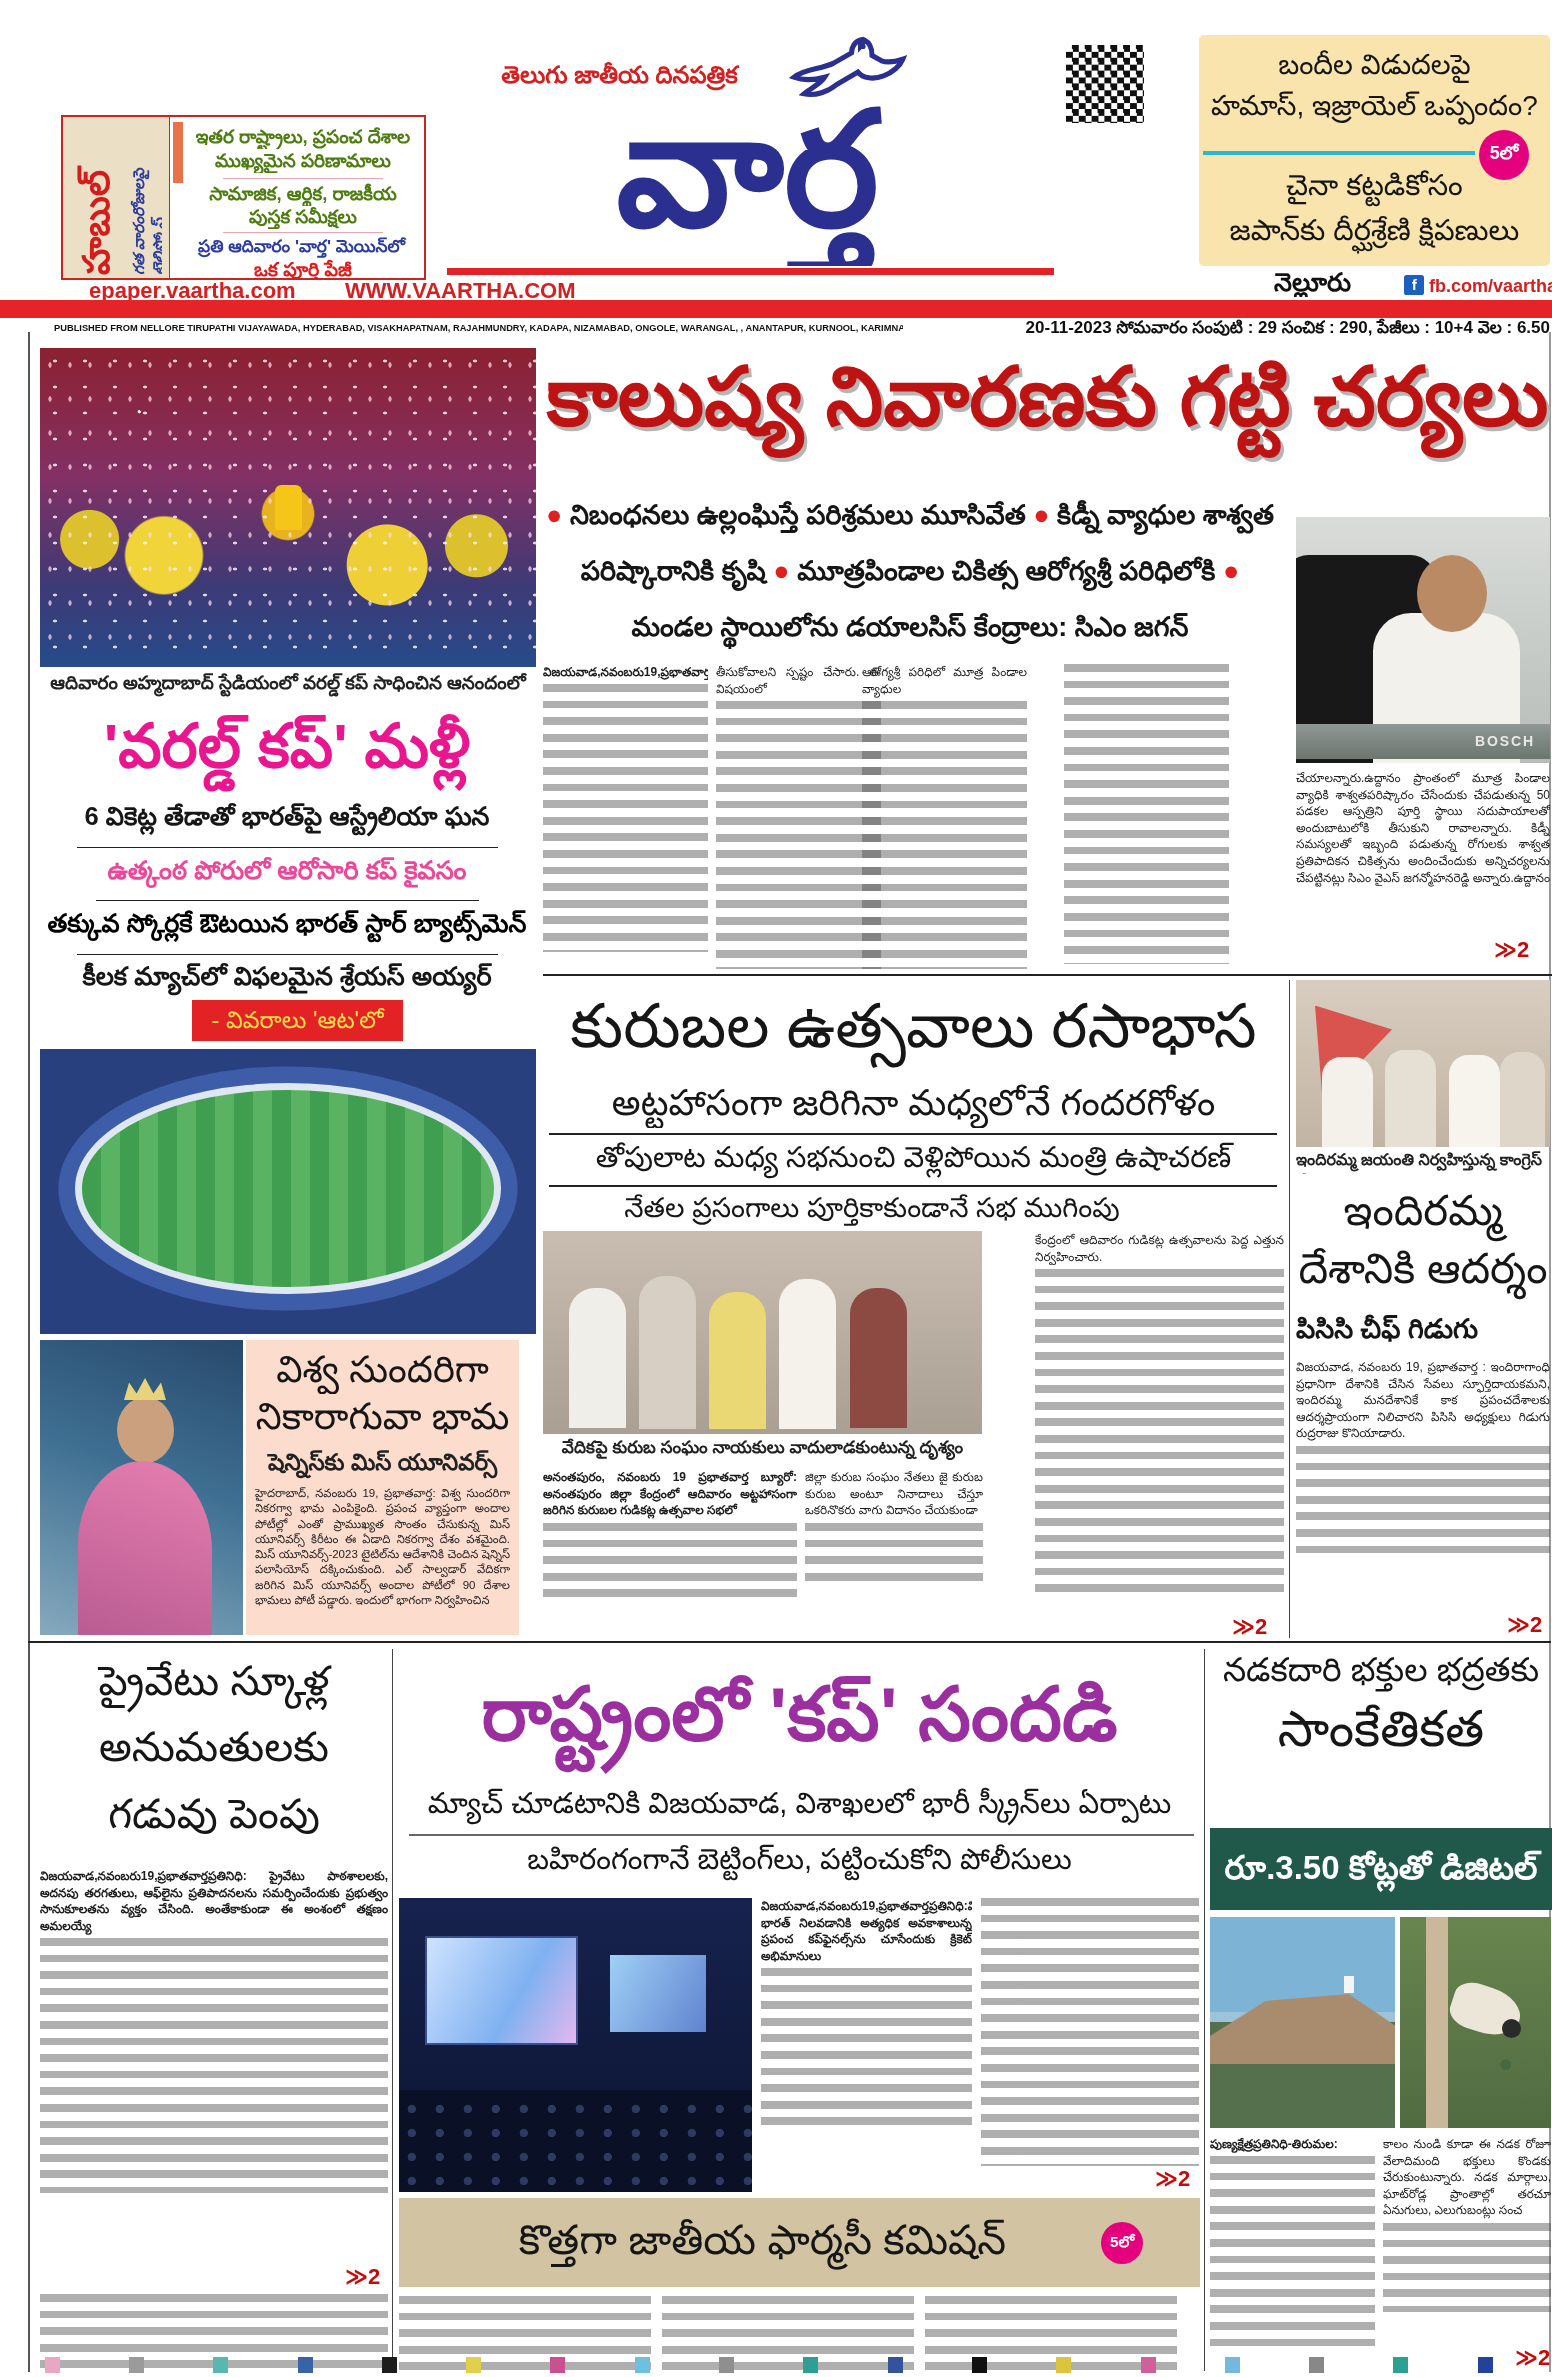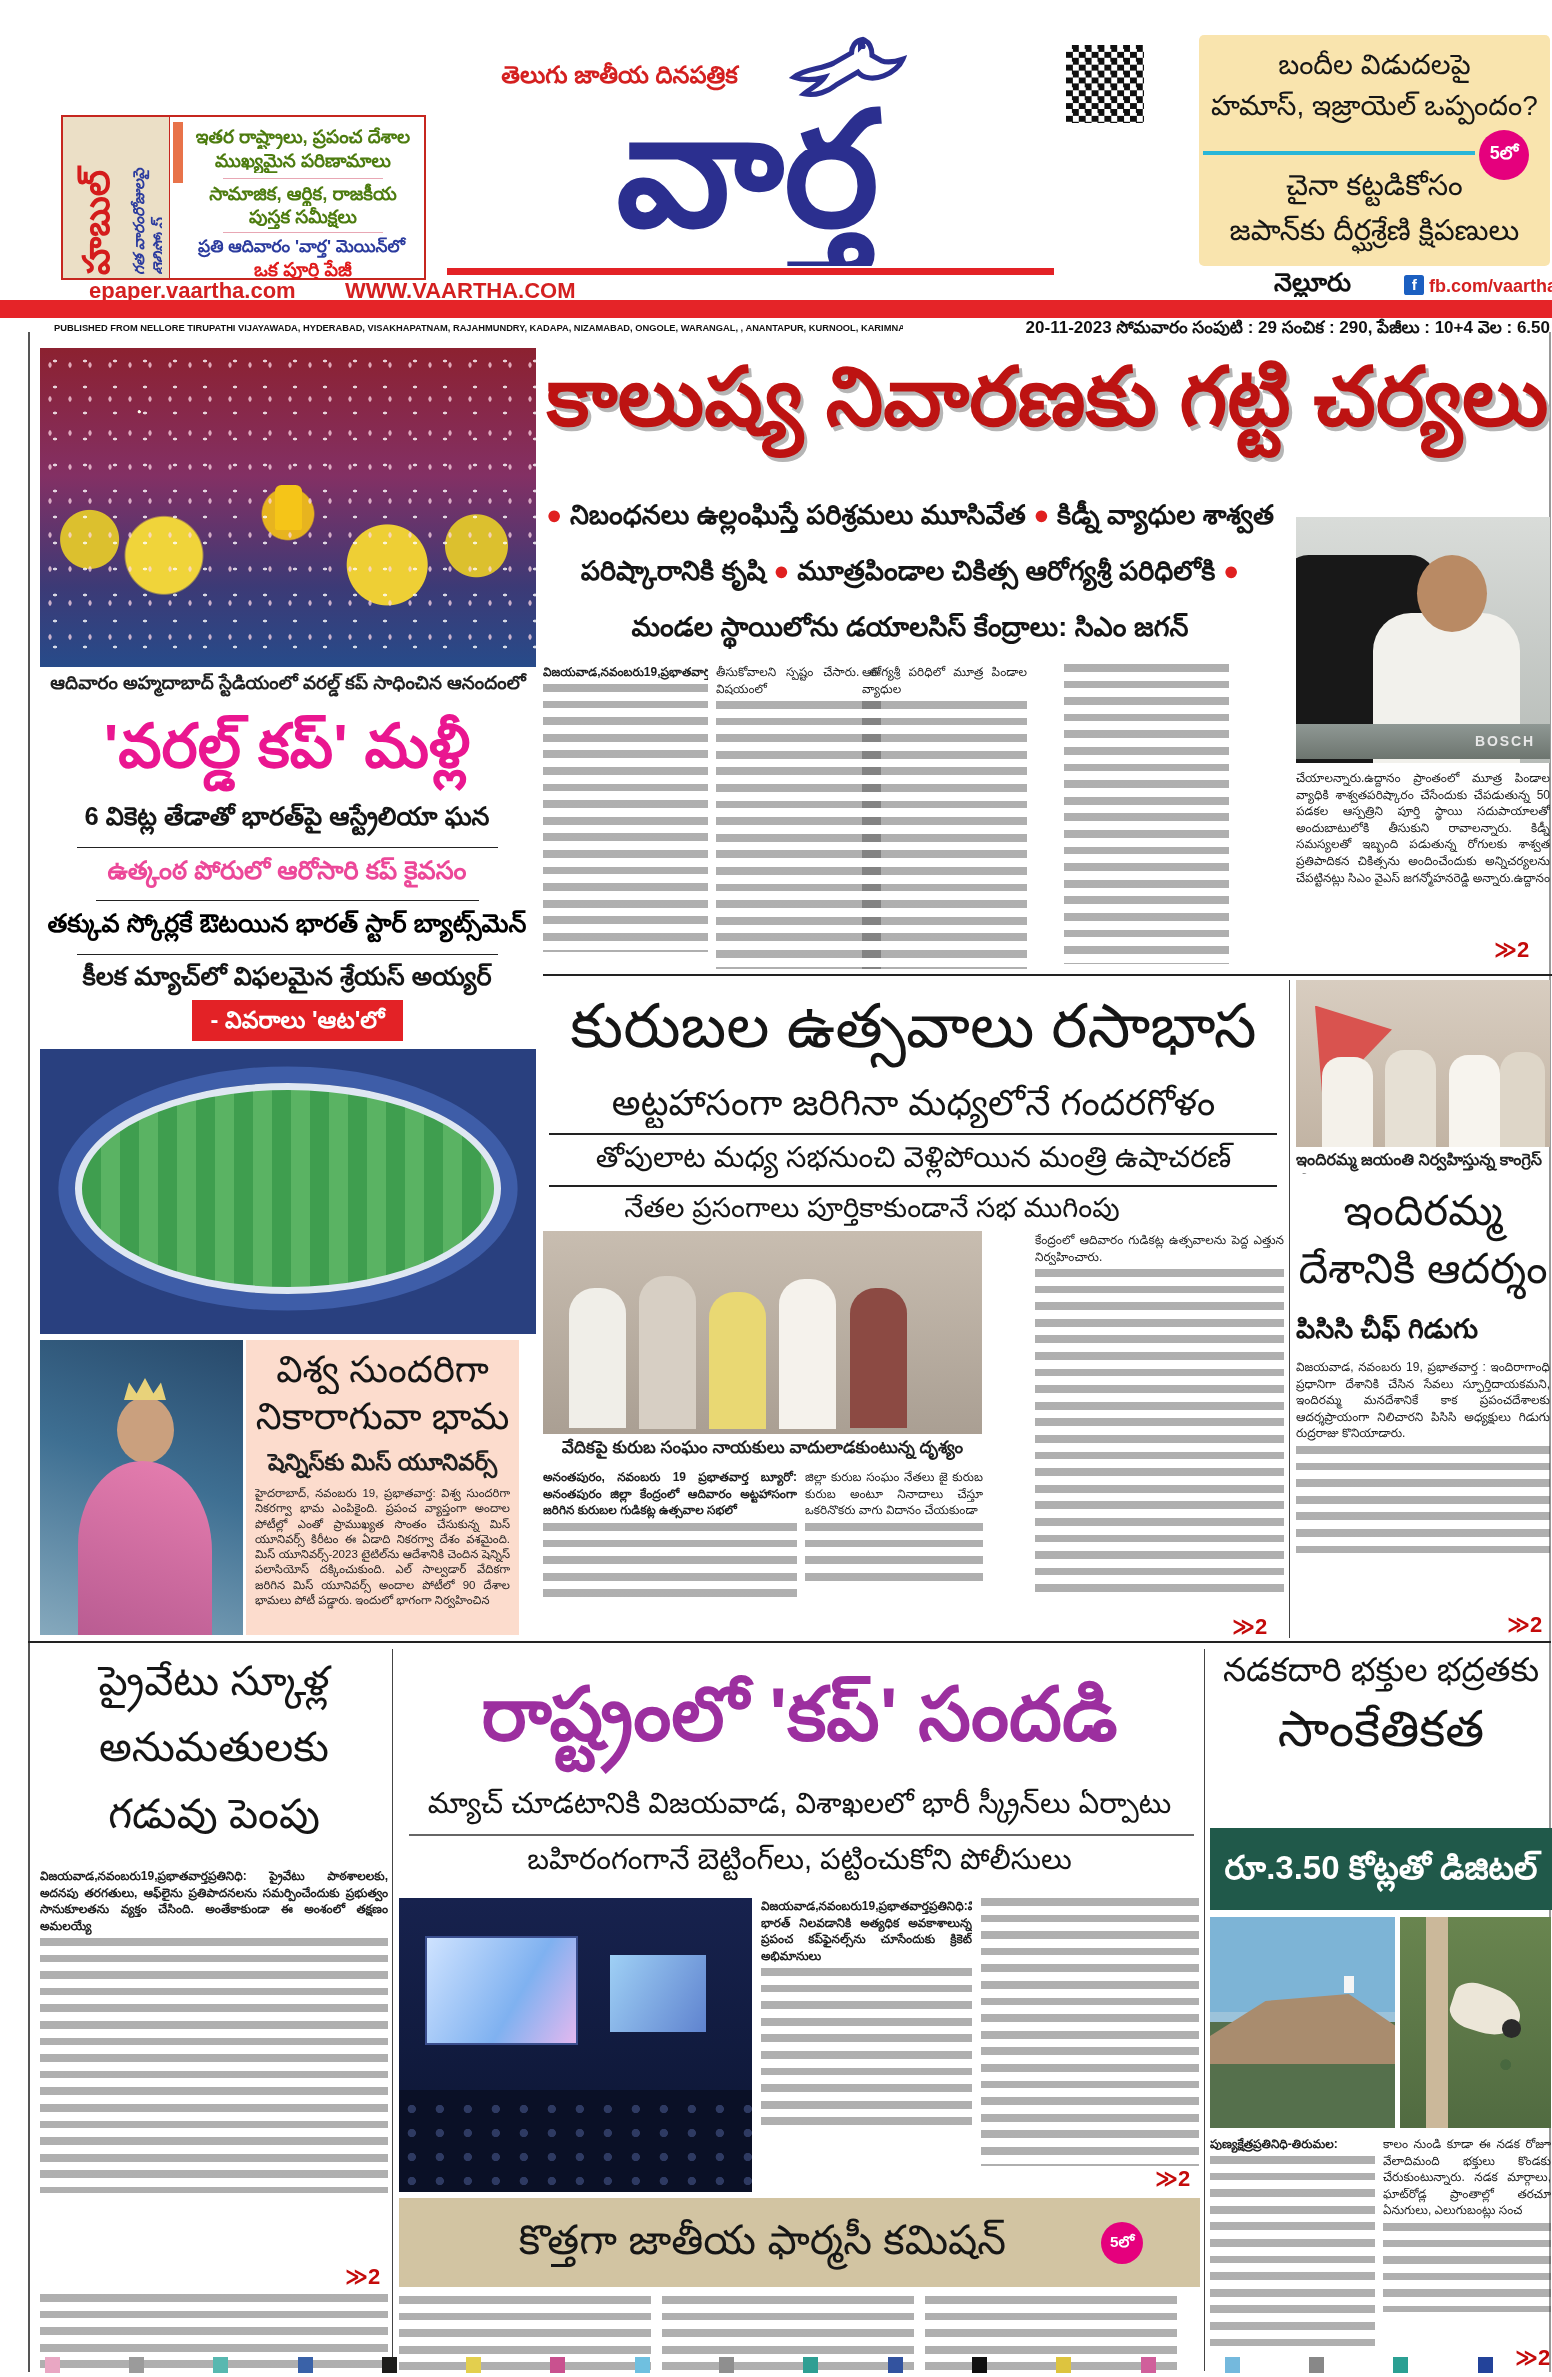--- a/index.html
+++ b/index.html
@@ -29,21 +29,21 @@
   .badge{background:#e5007d;color:#fff;border-radius:50%;display:flex;align-items:center;justify-content:center;font-weight:bold}
   .cyan-rule{background:#29b6d8}
   .redbar{background:#e52428}
   .fbicon{background:#1b5fc1;color:#fff;display:inline-flex;align-items:center;justify-content:center;font-weight:bold;border-radius:2.6px}
   
   .lead-head{color:#bd1312;font-weight:bold;text-shadow:3.2px 3.8px 0 #b5b5b5}
   .deck-item::before{content:"\25CF  ";color:#e02020}
   .pink-head{color:#ea1690;font-weight:bold}
   .purple-head{color:#9c2f9f;font-weight:bold}
   .black-head{color:#161616;font-weight:normal}
-  .redbox{background:#e32226;color:#ffffff;font-weight:bold}
+  .redbox{background:#e32226;color:#fde047;font-weight:normal}
   .tanstrip{background:#d2c4a2}
   .greenbanner{background:#20594a;color:#fff;font-weight:bold}
   .missbox{background:#fcdccd}
   
   .ph{background:#9aa;overflow:hidden;position:absolute}
   .aussie{background:
     radial-gradient(circle 38px at 50% 52%,#e7b41f 0 25.5px,transparent 27px),
     radial-gradient(circle 57px at 25% 65%,#f0d43a 0 38px,transparent 40px),
     radial-gradient(circle 57px at 70% 68%,#eecf35 0 40px,transparent 41px),
     radial-gradient(circle 45px at 88% 62%,#dcc02e 0 31px,transparent 32px),

